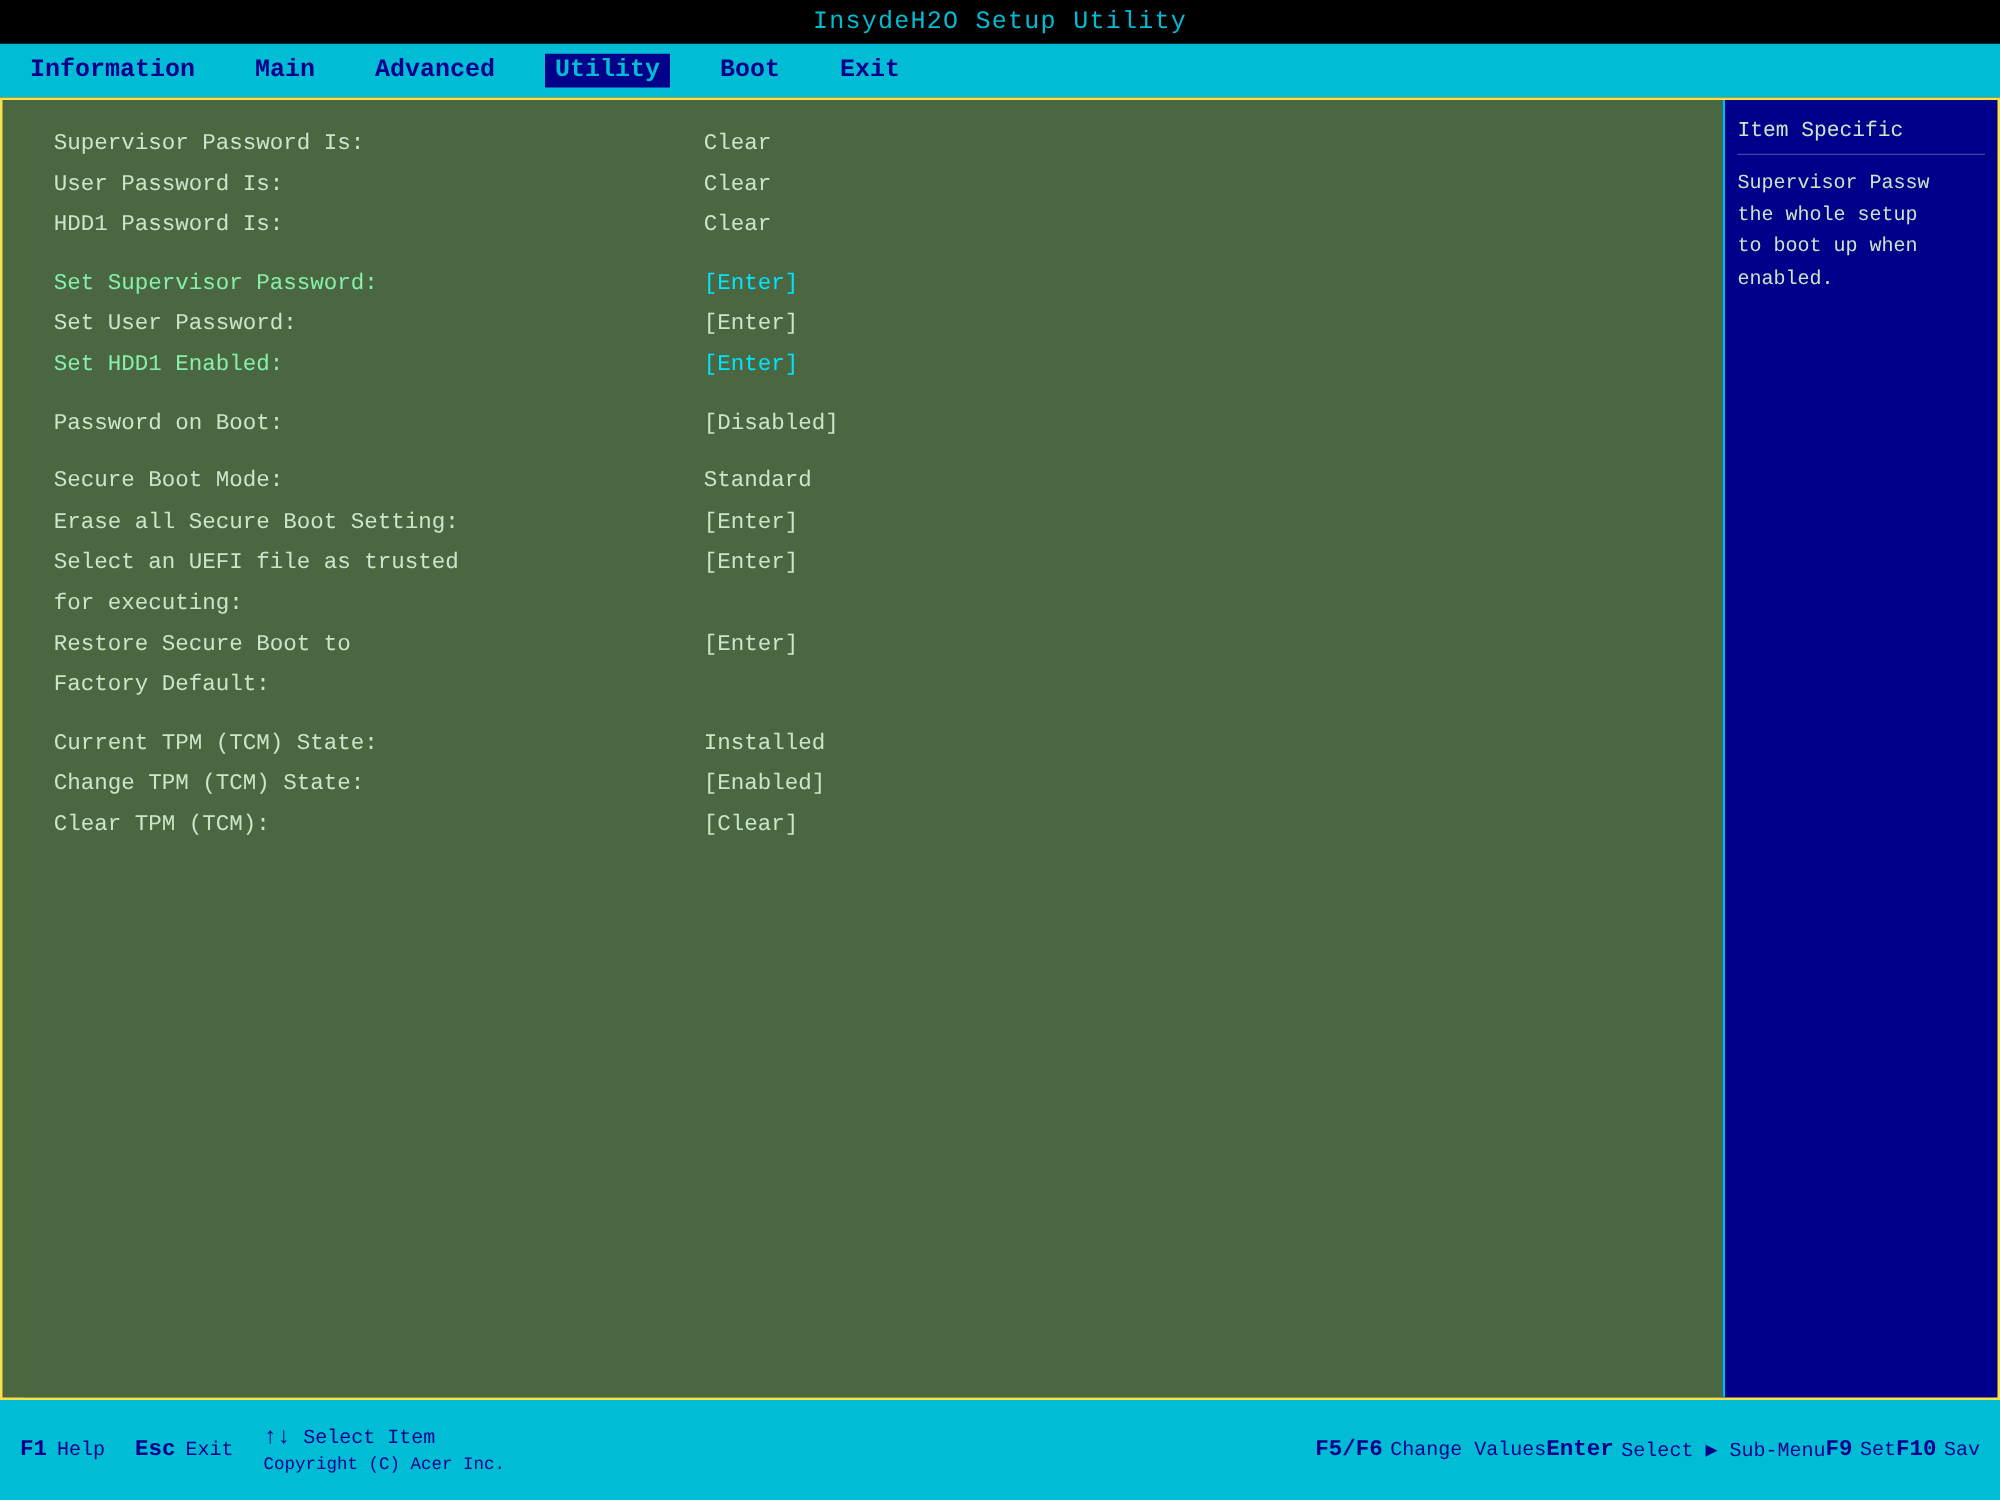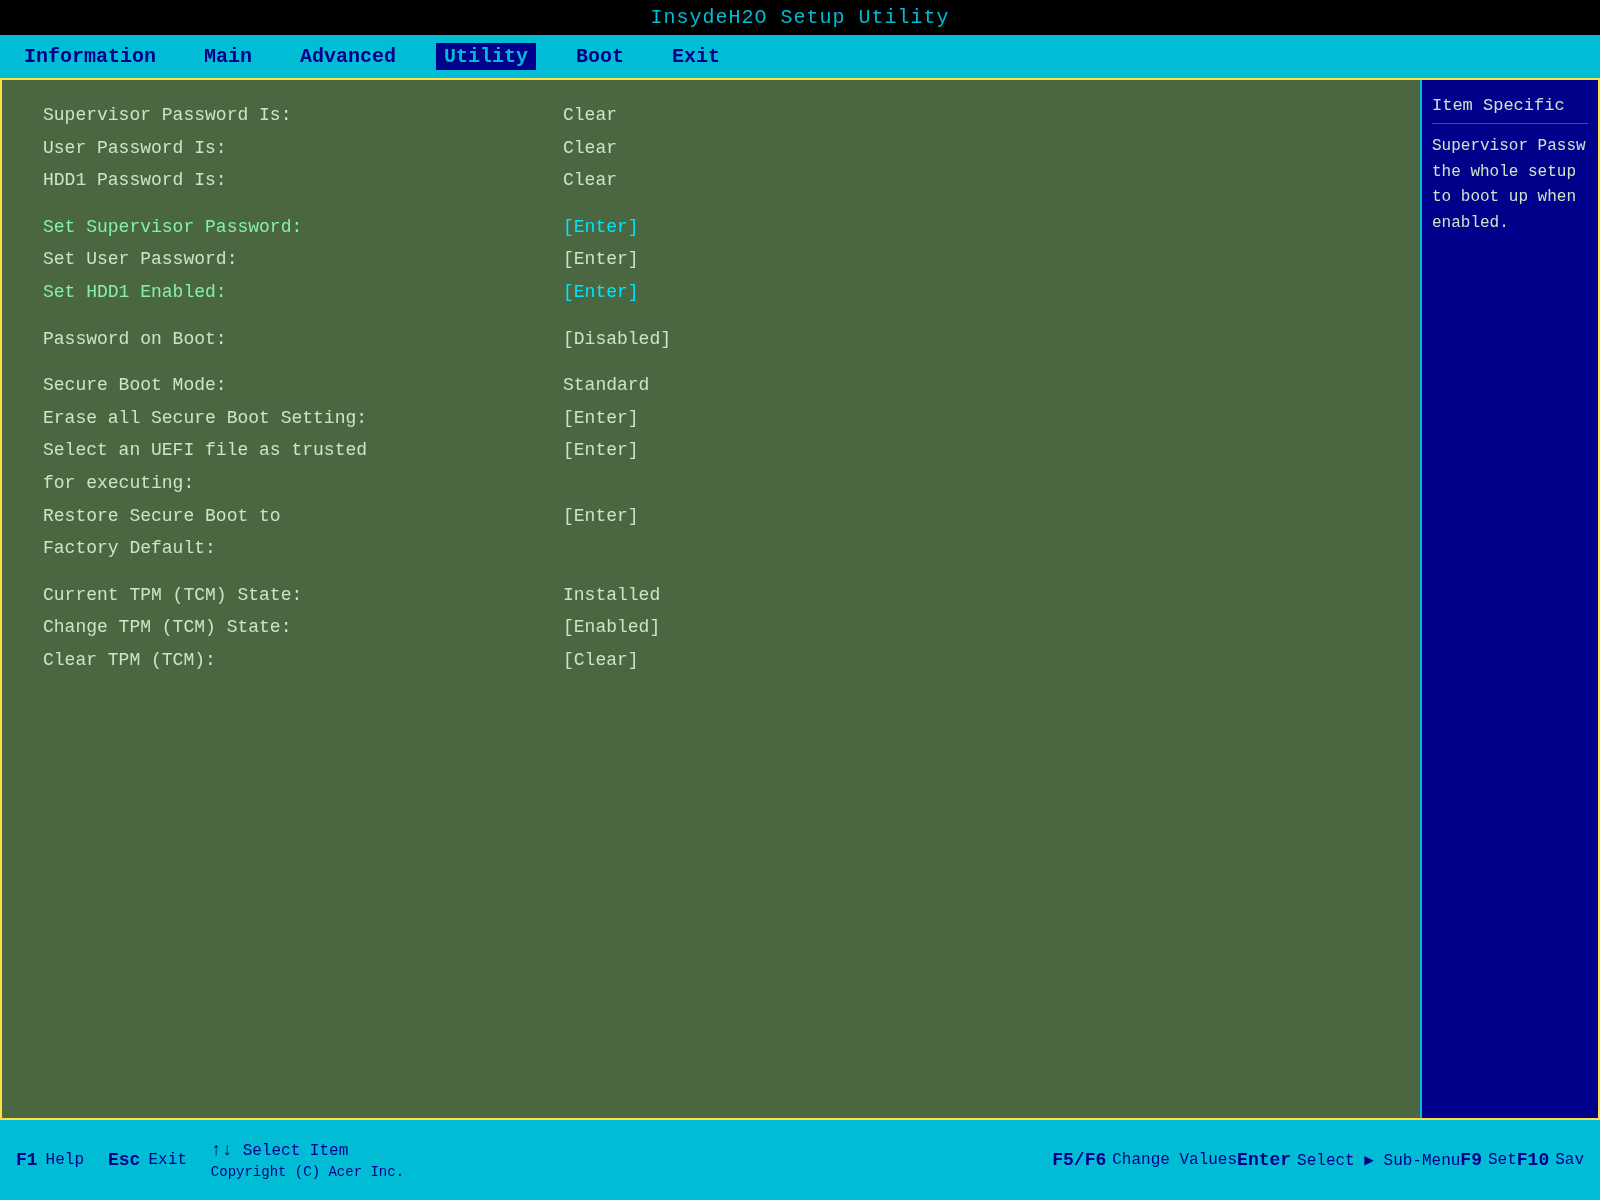--- a/index.html
+++ b/index.html
@@ -82,21 +82,21 @@
       color: #00e5ff;
     }
     .setting-value.bracket {
       color: #c8e6c9;
     }
 
     .spacer { height: 14px; }
 
     
     #right-panel {
-      width: 178px;
+      width: 220px;
       background: #00008b;
       border-left: 2px solid #00bcd4;
       padding: 12px 10px;
       color: #c8e6c9;
       font-size: 17px;
       line-height: 1.6;
     }
     #right-panel .panel-title {
       color: #c8e6c9;
       font-size: 17px;

